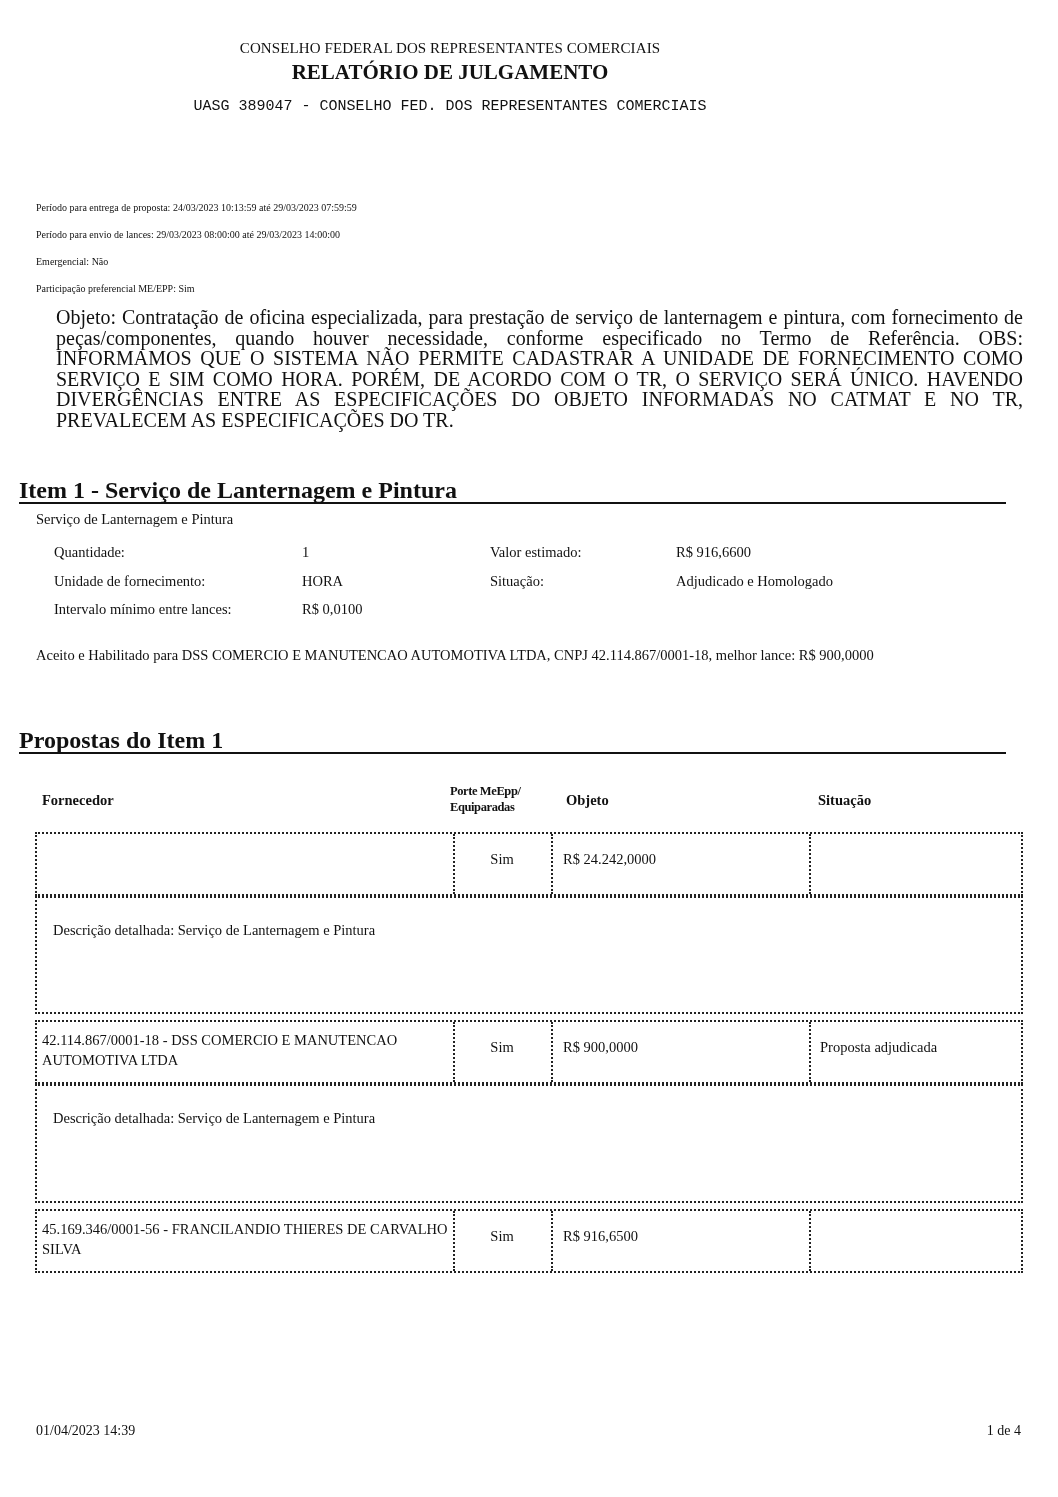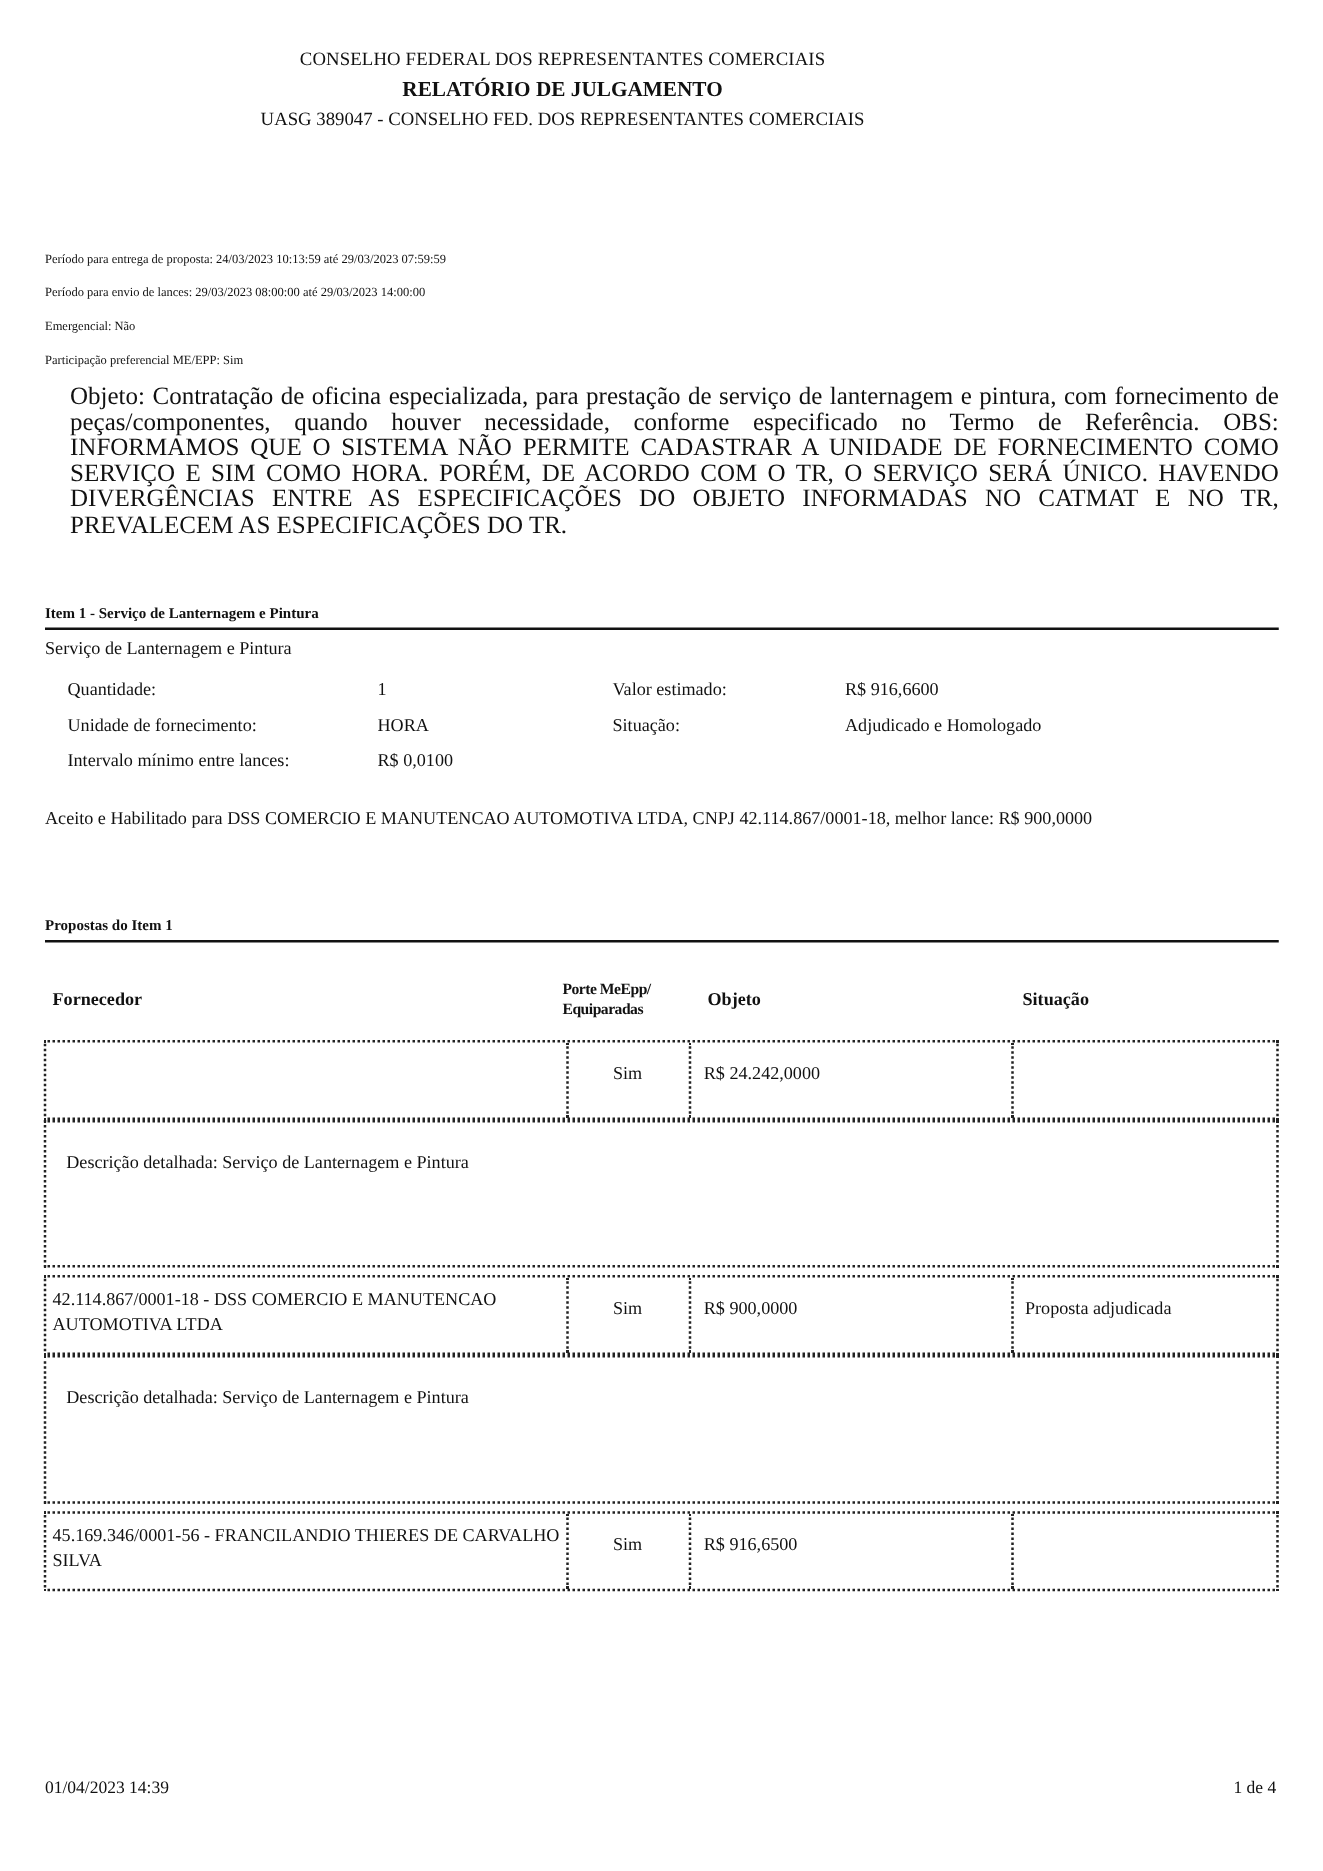--- a/index.html
+++ b/index.html
@@ -4,31 +4,31 @@
   <style>
     html, body { margin: 0; padding: 0; background: #ffffff; }
     body {
       width: 1058px; height: 1497px; position: relative; overflow: hidden;
       font-family: "Liberation Serif", "DejaVu Serif", serif;
       color: #111;
       font-size: 15px;
     }
     .header { position: absolute; top: 38px; left: 0; width: 900px; text-align: center; }
     .header .org { font-size: 15px; line-height: 20px; letter-spacing: 0.1px; }
-    .header .title { font-size: 17px; font-weight: bold; line-height: 24px; margin-top: 2px; }
-    .header .uasg { font-size: 15px; line-height: 20px; margin-top: 2px; }
+    .header .title { font-size: 21px; font-weight: bold; line-height: 24px; margin-top: 2px; }
+    .header .uasg { font-size: 15px; line-height: 20px; margin-top: 13px; font-family: Liberation Mono, monospace; }
     .header .disp { font-size: 15px; line-height: 20px; margin-top: 8px; }
 
     .info { position: absolute; top: 199px; left: 36px; width: 987px; }
     .info .line { font-size: 10px; line-height: 18px; margin-bottom: 9px; }
     .info .objeto { font-size: 20px; line-height: 20.5px; text-align: justify; margin-left: 20px; }
 
     .sec-title {
-      position: absolute; left: 36px; width: 987px;
-      font-weight: bold; font-size: 12px; line-height: 22px;
+      position: absolute; left: 19px; width: 987px;
+      font-weight: bold; font-size: 24px; line-height: 22px;
       border-bottom: 2px solid #111; padding-bottom: 1px;
     }
     #item-title { top: 479px; }
     #prop-title { top: 729px; }
 
     .item-sub { position: absolute; top: 511px; left: 36px; font-size: 14.5px; }
     .item-grid { position: absolute; top: 544px; left: 54px; font-size: 14.5px; }
     .item-grid .row { height: 28.5px; position: relative; }
     .item-grid .c { position: absolute; top: 0; white-space: nowrap; }
     .c1 { left: 0; } .c2 { left: 248px; } .c3 { left: 436px; } .c4 { left: 622px; }

